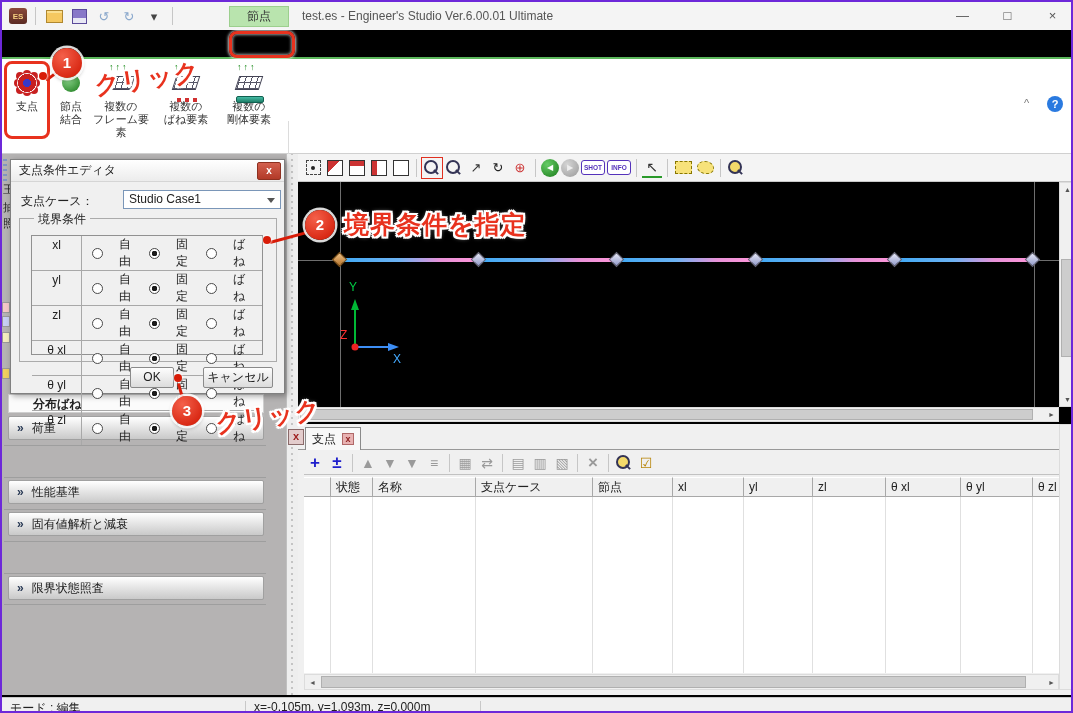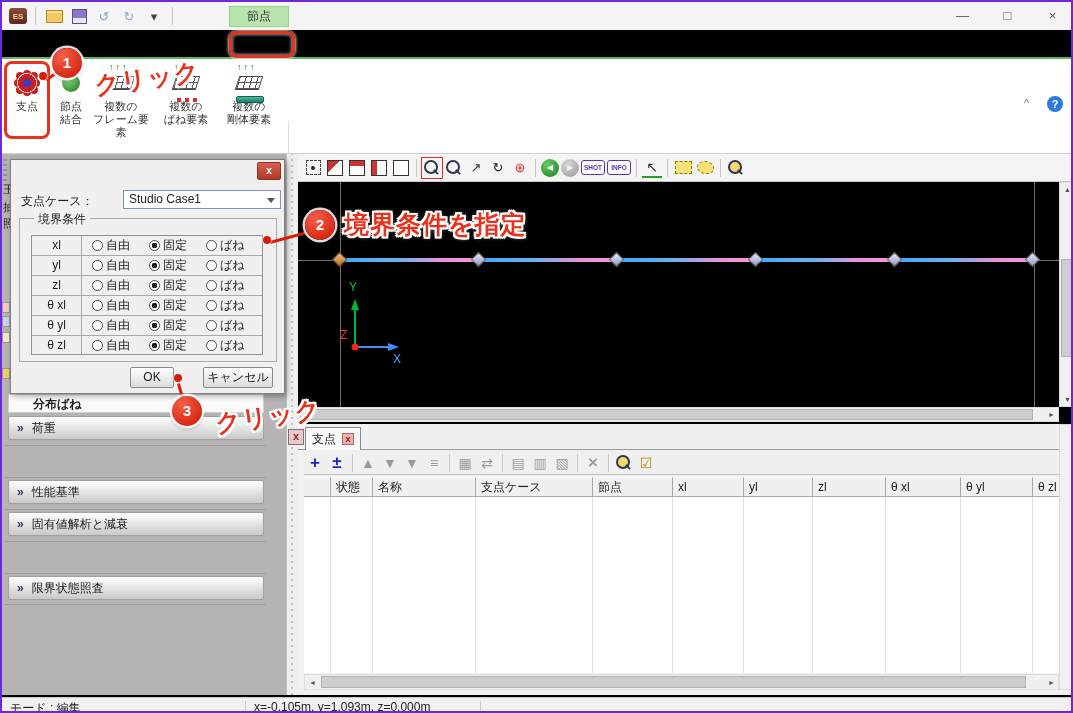--- a/index.html
+++ b/index.html
@@ -76,21 +76,21 @@
   #dlg-close { position:absolute; right:3px; top:2px; width:24px; height:18px; background:linear-gradient(#d3604e,#b23а28); background:linear-gradient(#d3604e,#b23a28); border:1px solid #8d3020; border-radius:2px; color:#fff; font-weight:bold; font-size:10px; text-align:center; line-height:16px; }
   #dlg-case-label { position:absolute; left:10px; top:33px; }
   #dlg-combo { position:absolute; left:112px; top:30px; width:158px; height:19px; background:#fff; border:1px solid #7a96b8; line-height:17px; padding-left:5px; }
   #dlg-combo::after { content:""; position:absolute; right:5px; top:7px; border:4px solid transparent; border-top:5px solid #555; }
   #dlg-group { position:absolute; left:8px; top:58px; width:258px; height:144px; border:1px solid #ababab; }
   #dlg-group-label { position:absolute; left:14px; top:-8px; background:#f0f0f0; padding:0 4px; }
   #dlg-table { position:absolute; left:11px; top:16px; width:232px; height:120px; border:1px solid #919191; display:flex; flex-direction:column; background:#f0f0f0; }
   .drow { flex:1; display:flex; border-bottom:1px solid #a8a8a8; align-items:center; }
   .drow:last-child { border-bottom:none; }
   .drow .dlabel { width:50px; text-align:center; border-right:1px solid #a8a8a8; align-self:stretch; line-height:19px; }
-  .rb { display:inline-flex; align-items:center; gap:3px; margin-left:10px; width:47px; }
+  .rb { display:inline-flex; align-items:center; gap:16px; margin-left:10px; width:47px; }
   .rb i { width:11px; height:11px; border:1px solid #4a4a4a; border-radius:50%; background:#fff; flex:none; }
   .rb.sel i { background: radial-gradient(circle, #1a1a1a 0 2.6px, #fff 3px); }
   .rb em { font-style:normal; }
   .dbtn { position:absolute; top:207px; height:21px; background:linear-gradient(#fdfdfd,#dcdcdc); border:1px solid #8a8a8a; border-radius:2px; text-align:center; line-height:19px; }
   #btn-ok { left:119px; width:44px; }
   #btn-cancel { left:192px; width:70px; }
 
   
   #vtoolbar { left:296px; top:152px; width:777px; height:28px; background:#f4f4f4; border-bottom:1px solid #c8c8c8; display:flex; align-items:center; padding-left:4px; }
   .ticon { width:20px; height:20px; display:inline-flex; align-items:center; justify-content:center; font-size:13px; color:#333; position:relative; flex:none; margin:0 1px; }
@@ -170,20 +170,21 @@
         <span class="ticon i-eslogo">ES</span>
         <span class="tsep"></span>
         <span class="ticon i-folder-qat"></span>
         <span class="ticon i-floppy"></span>
         <span class="ticon " style="color: rgb(138, 168, 204);">↺</span>
         <span class="ticon " style="color: rgb(138, 168, 204);">↻</span>
         <span class="ticon " style="color: rgb(68, 68, 68);">▾</span>
         <span class="tsep"></span>
       </div>
     <div class="abs" id="node-badge">節点</div>
+    <div class="abs" id="win-title">test.es - Engineer's Studio Ver.6.00.01 Ultimate</div>
     <div class="abs" id="win-controls">
       <span>—</span>
       <span>□</span>
       <span>×</span>
     </div>
   </div>
 
   <div class="abs" id="greenline"></div>
 
   <div class="abs" id="ribbon">
@@ -252,20 +253,21 @@
     <div class="acc-item" style="top:358px"><span class="chev">»</span><span>固有値解析と減衰</span></div>
     <div class="acc-rule" style="top:387px"></div>
     <div class="acc-rule" style="top:419px"></div>
     <div class="acc-item" style="top:422px"><span class="chev">»</span><span>限界状態照査</span></div>
     <div class="acc-rule" style="top:450px"></div>
   </div>
 
   <div class="abs" id="dockstrip"></div>
 
   <div class="abs" id="dialog">
+    <div id="dlg-title">支点条件エディタ</div>
     <div id="dlg-close">x</div>
     <div id="dlg-case-label">支点ケース：</div>
     <div id="dlg-combo">Studio Case1</div>
     <div id="dlg-group">
       <span id="dlg-group-label">境界条件</span>
       <div id="dlg-table">
         <div class="drow">
           <span class="dlabel">xl</span>
           <span class="rb">
               <i></i>

